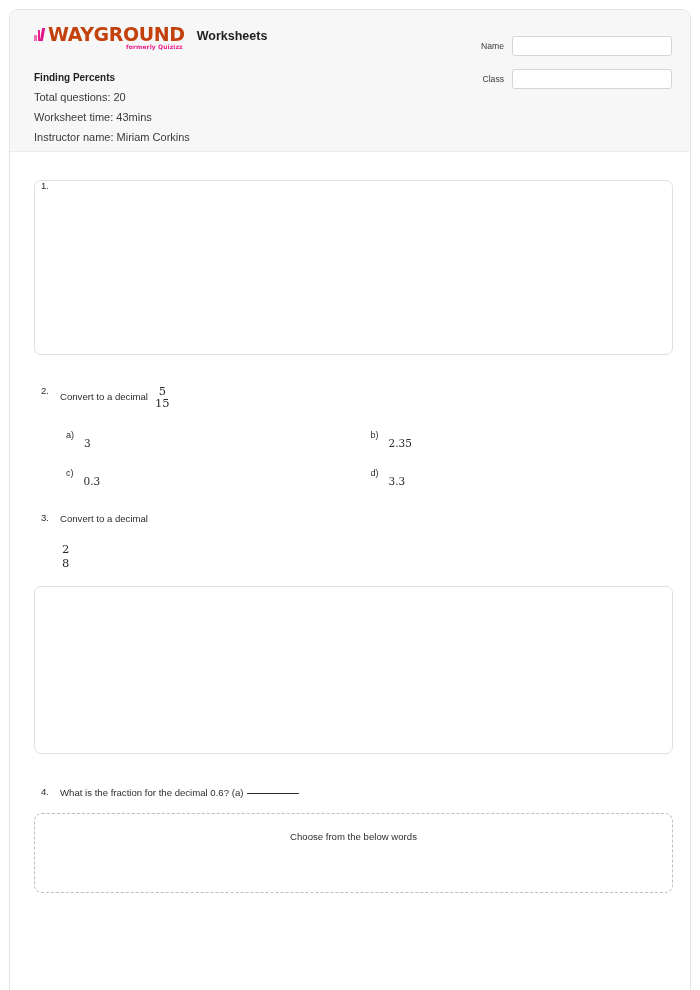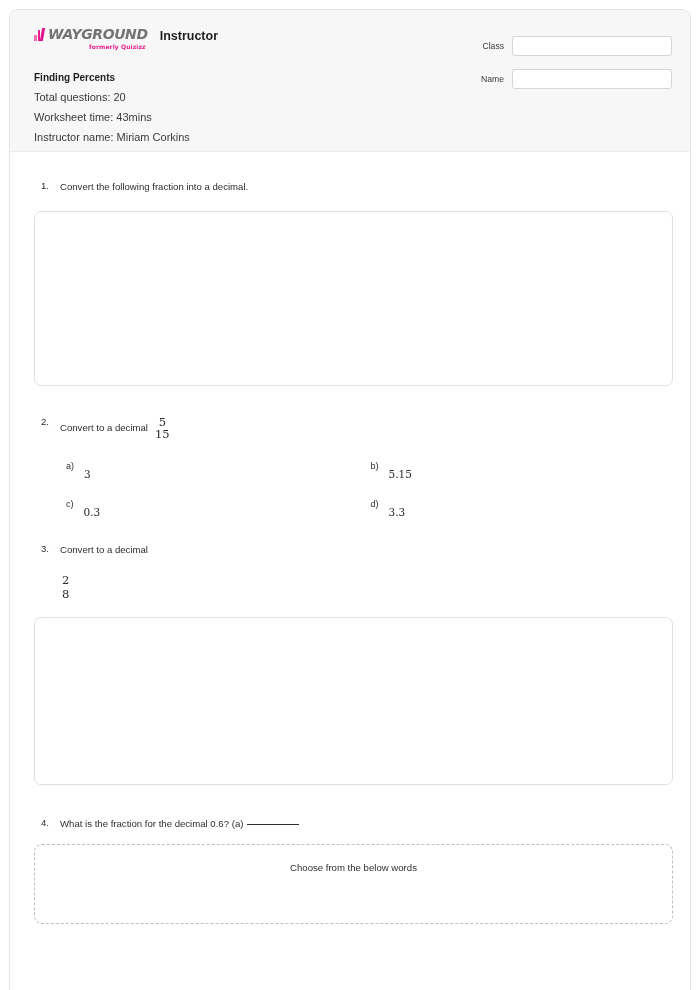--- a/index.html
+++ b/index.html
@@ -66,25 +66,24 @@
     margin-right: 1.2px;
     background: #ec3c96;
     border-radius: 0.5px;
   }
   .logo-mark i.b1 { height: 6px;  background: #f06cb0; }
   .logo-mark i.b2 { height: 11px; background: #e91e8c; }
   .logo-mark i.b3 { height: 13px; background: #e3138b;
                     transform: skewX(-10deg); }
   .logo-word {
     font-family: "DejaVu Sans", sans-serif;
-    font-size: 14px;
+    font-size: 19px;
     font-weight: bold;
-    font-style: italic;
     letter-spacing: -0.4px;
-    color: #737373;
+    color: #c2410c;
     line-height: 13px;
   }
   .logo-sub {
     font-family: "DejaVu Sans", sans-serif;
     font-size: 6px;
     font-weight: bold;
     color: #ec1e8b;
     letter-spacing: 0.1px;
     margin-top: 2px;
     margin-right: 2px;
@@ -273,69 +272,68 @@
         <div class="logo-main">
           <span class="logo-mark">
             <i class="b1"></i>
               <i class="b2"></i>
               <i class="b3"></i>
           </span>
           <span class="logo-word">WAYGROUND</span>
         </div>
         <div class="logo-sub">formerly Quizizz</div>
       </div>
-      <div class="brand-title">Instructor</div>
+      <div class="brand-title">Worksheets</div>
     </div>
 
     <div class="meta">
       <div class="ws-title">Finding Percents</div>
       <div class="meta-line">Total questions: 20</div>
       <div class="meta-line">Worksheet time: 43mins</div>
       <div class="meta-line">Instructor name: Miriam Corkins</div>
     </div>
 
     <div class="fields">
       <div class="field-row">
+        <span class="field-label">Name</span>
+        <input class="field-input" type="text" value="" style="">
+      </div>
+      <div class="field-row">
         <span class="field-label">Class</span>
         <input class="field-input" type="text" value="" style="">
       </div>
-      <div class="field-row">
-        <span class="field-label">Name</span>
-        <input class="field-input" type="text" value="" style="">
-      </div>
     </div>
 
   </div>
 
   <div class="body-area">
 
     <div class="question" style="margin-top:28px;">
       <span class="q-num">1.</span>
-      <div class="q-text">Convert the following fraction into a decimal.</div>
     </div>
     <div class="answer-box" style="height:175px; margin-top:16px;"></div>
 
     <div class="question" style="margin-top:30px;">
       <span class="q-num">2.</span>
       <div style="display:flex; align-items:center; margin-top:13px;">
         <span class="q-text">Convert to a decimal</span>
         <span class="frac">
           <span class="num">5</span>
           <span class="den">15</span>
         </span>
       </div>
 
       <div class="options">
         <div class="option">
           <span class="opt-label">a)</span>
           <span class="opt-value">3</span>
         </div>
         <div class="option">
           <span class="opt-label">b)</span>
-          <span class="opt-value">5.15</span>
+          <span class="opt-value">2.35</span>
         </div>
         <div class="option" style="margin-bottom:0;">
           <span class="opt-label">c)</span>
           <span class="opt-value">0.3</span>
         </div>
         <div class="option" style="margin-bottom:0;">
           <span class="opt-label">d)</span>
           <span class="opt-value">3.3</span>
         </div>
       </div>

